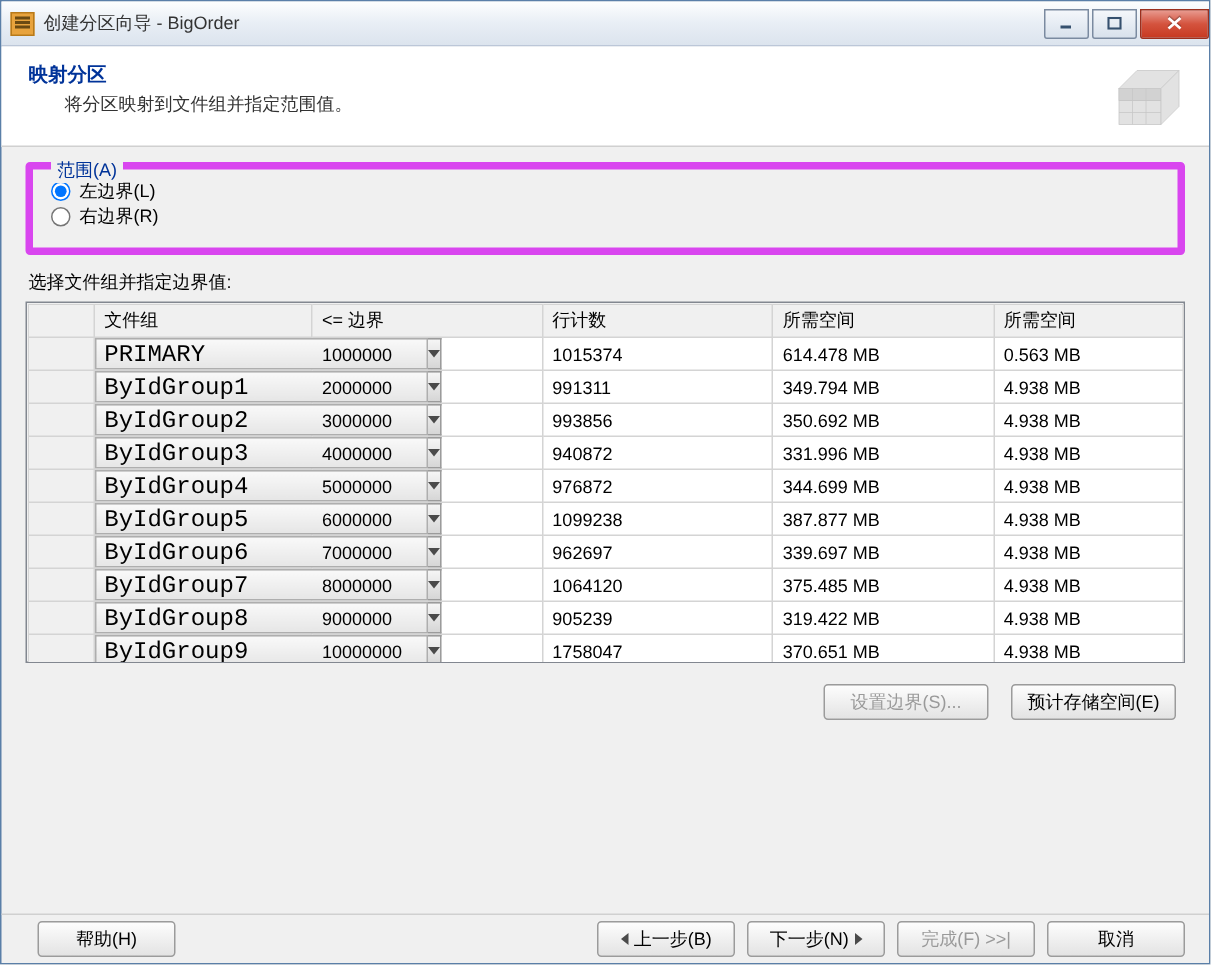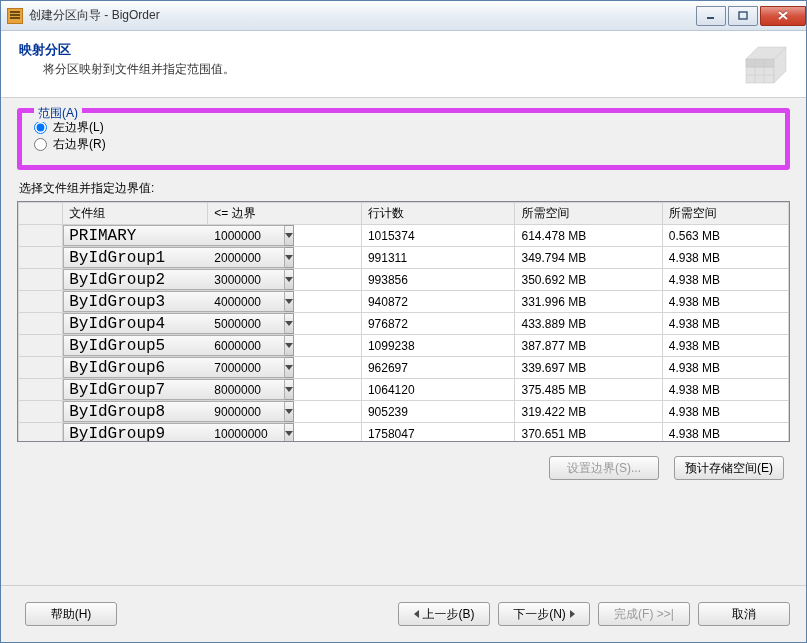--- a/index.html
+++ b/index.html
@@ -47,21 +47,21 @@
 td.cell { padding: 2px 6px; }
 
 .combo { display: flex; width: 100%; height: 21px; }
 .combo-input { flex: 1; border: 1px solid #aeaeae; background: linear-gradient(#f9f9f9, #e6e6e6); padding: 2px 5px; height: 100%; font-size: 16px; font-family: Liberation Mono, monospace; }
 .combo-btn { width: 17px; border: 1px solid #9b9b9b; border-left: none; background: linear-gradient(#f6f6f6, #d6d6d6); display: flex; align-items: center; justify-content: center; cursor: pointer; }
 
 .mid-btns { display: flex; justify-content: flex-end; gap: 15px; padding: 14px 6px 10px 0; }
 .btn { min-width: 110px; height: 24px; padding: 0 10px; border: 1px solid #9b9b9b; background: linear-gradient(#fdfdfd, #e3e3e3); cursor: pointer; font-family: inherit; font-size: 12px; display: inline-flex; align-items: center; justify-content: center; gap: 4px; border-radius: 3px; }
 .btn:disabled { color: #9a9a9a; cursor: default; }
 
-.footer { border-top: 1px solid #d0d0d0; padding: 16px 16px; display: flex; align-items: flex-start; }
+.footer { border-top: 1px solid #d0d0d0; padding: 4px 16px; display: flex; align-items: flex-start; }
 .footer .spacer { flex: 1; }
 .footer .btn { min-width: 92px; margin-left: 8px; }
 
 .tri { width: 0; height: 0; border-left: 4px solid transparent; border-right: 4px solid transparent; border-top: 5px solid #4a4a4a; }
 .tri-r { width: 0; height: 0; border-top: 4px solid transparent; border-bottom: 4px solid transparent; border-left: 5px solid #4a4a4a; display:inline-block; }
 .tri-l { width: 0; height: 0; border-top: 4px solid transparent; border-bottom: 4px solid transparent; border-right: 5px solid #4a4a4a; display:inline-block; }
 </style>
 </head>
 <body>
 
@@ -213,21 +213,21 @@
               <td>
                 <div class="combo">
                   <input class="combo-input" value="ByIdGroup4" style="">
                   <div class="combo-btn">
                     <div class="tri"></div>
                   </div>
                 </div>
               </td>
               <td class="cell">5000000</td>
               <td class="cell">976872</td>
-              <td class="cell">433.889 MB</td>
+              <td class="cell">344.699 MB</td>
               <td class="cell">4.938 MB</td>
             </tr>
             <tr>
               <td class="rowhdr"></td>
               <td>
                 <div class="combo">
                   <input class="combo-input" value="ByIdGroup5" style="">
                   <div class="combo-btn">
                     <div class="tri"></div>
                   </div>

